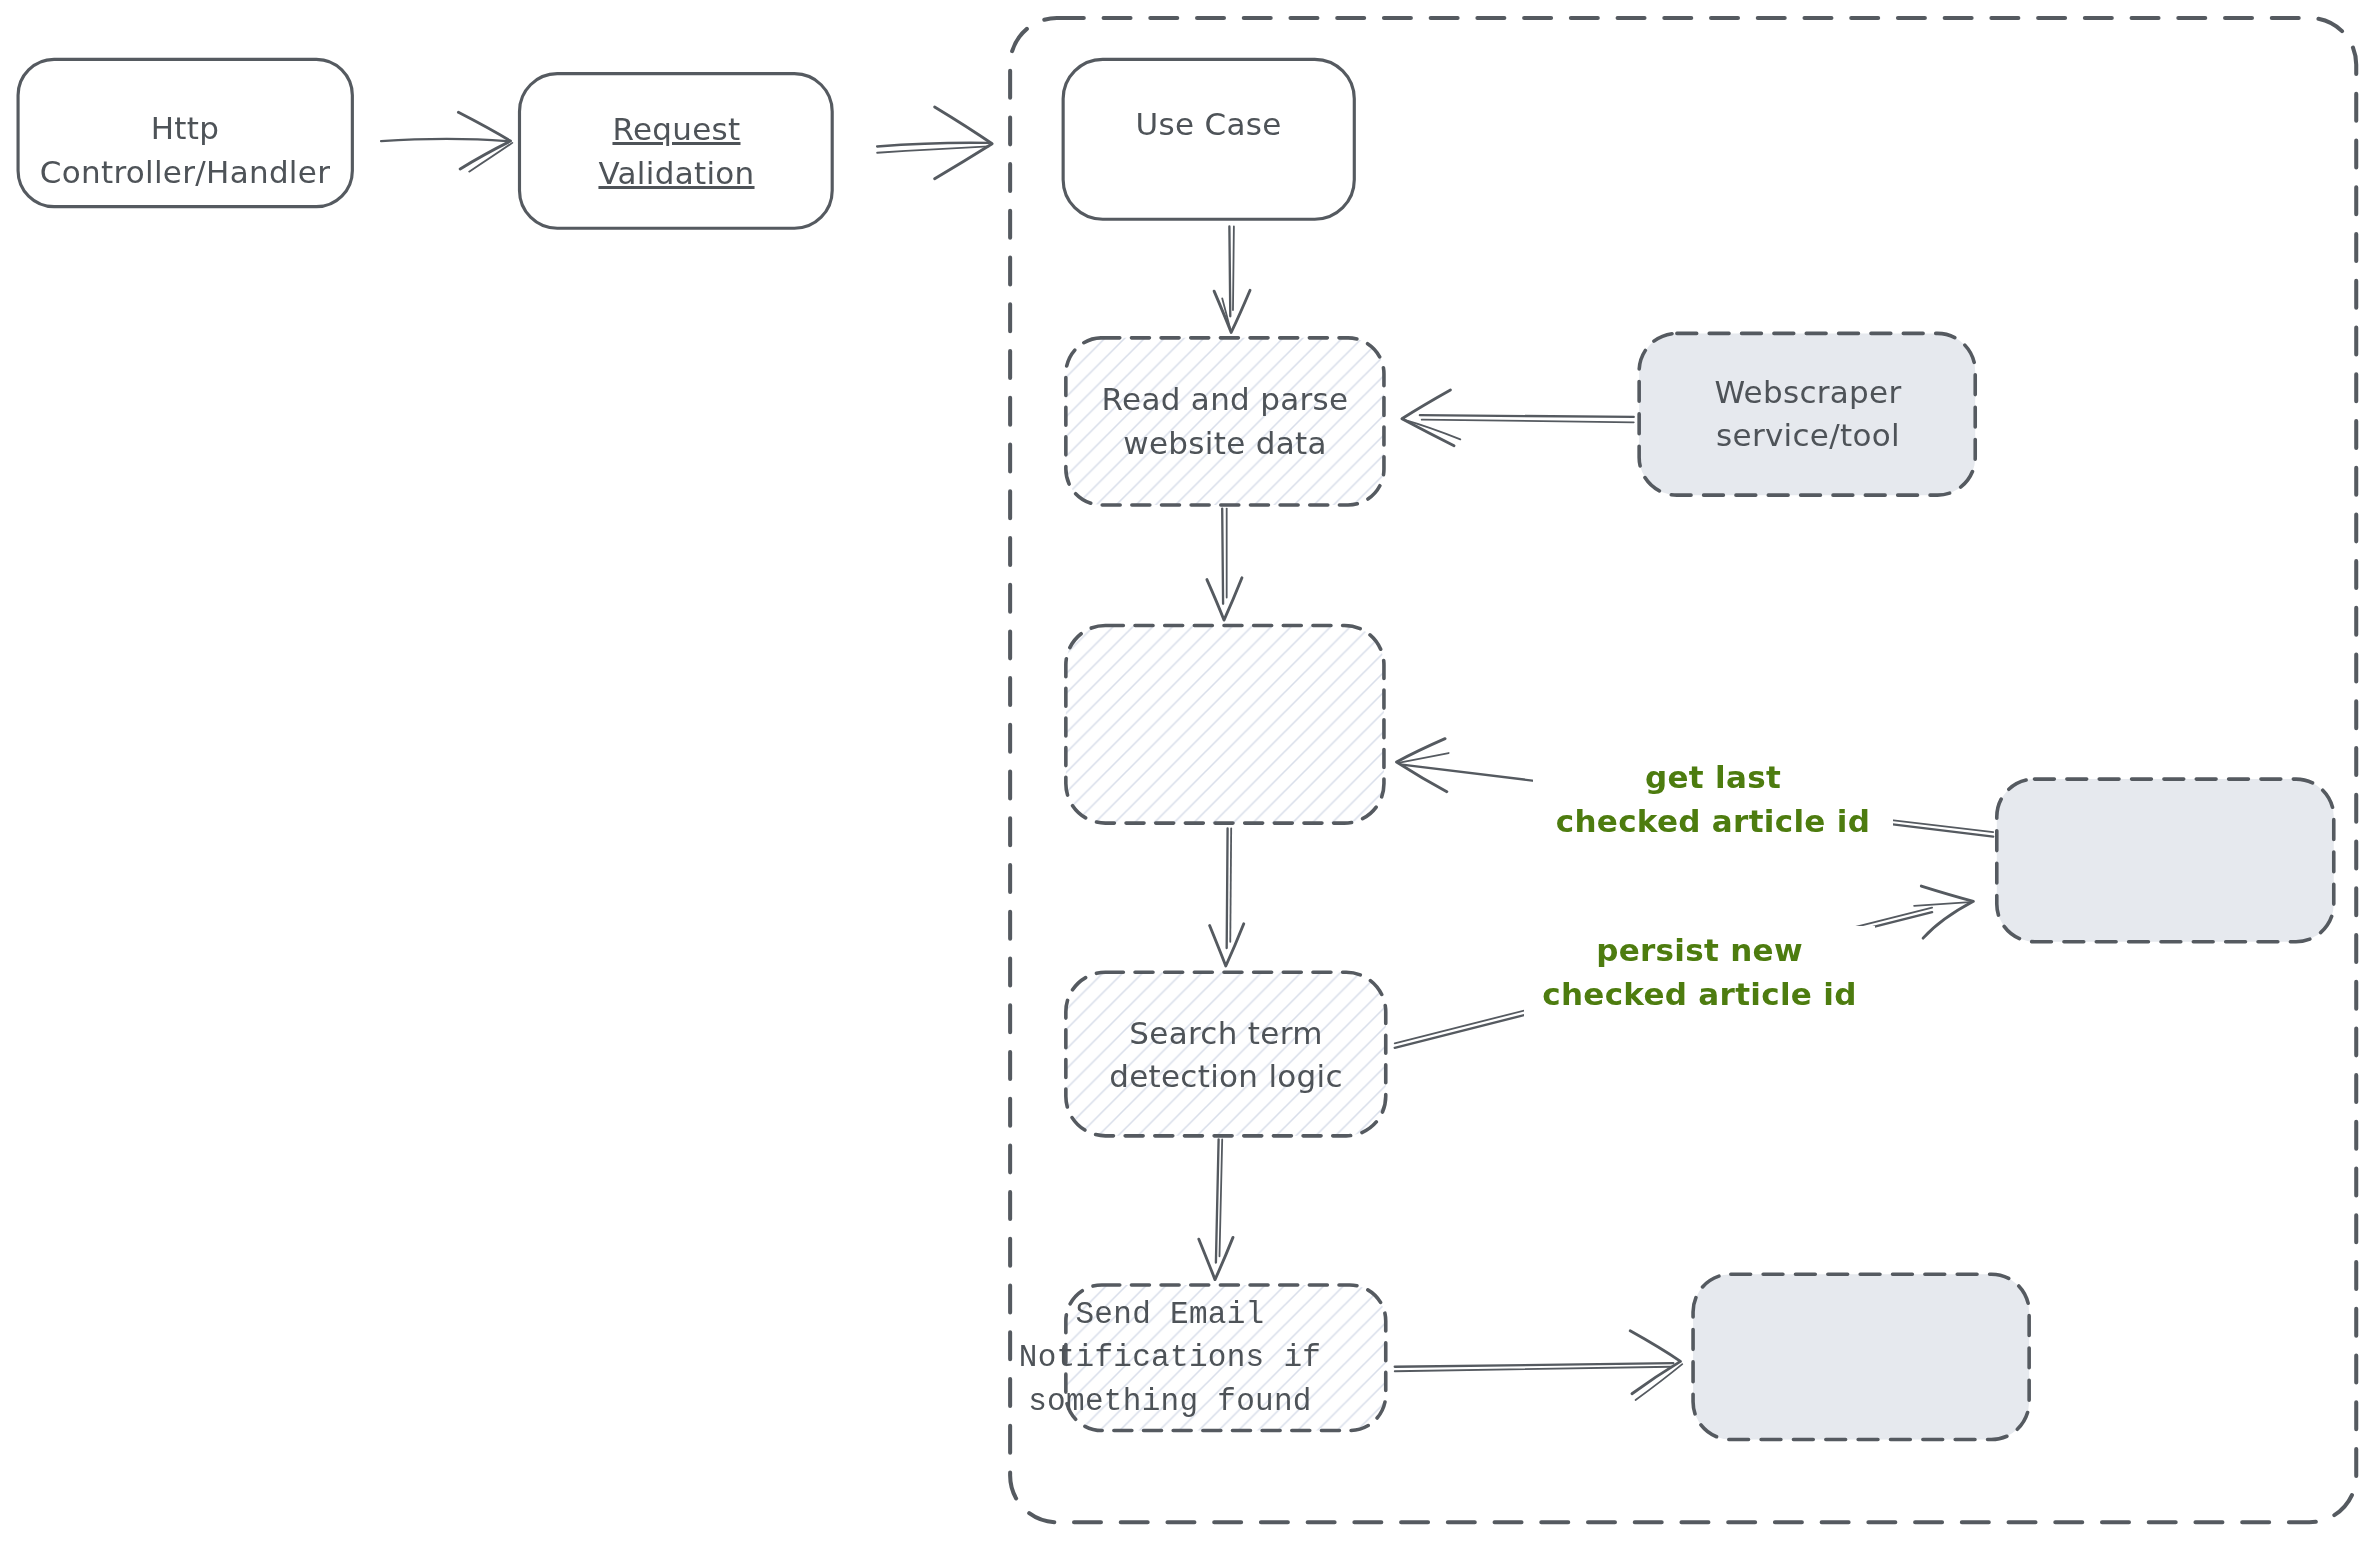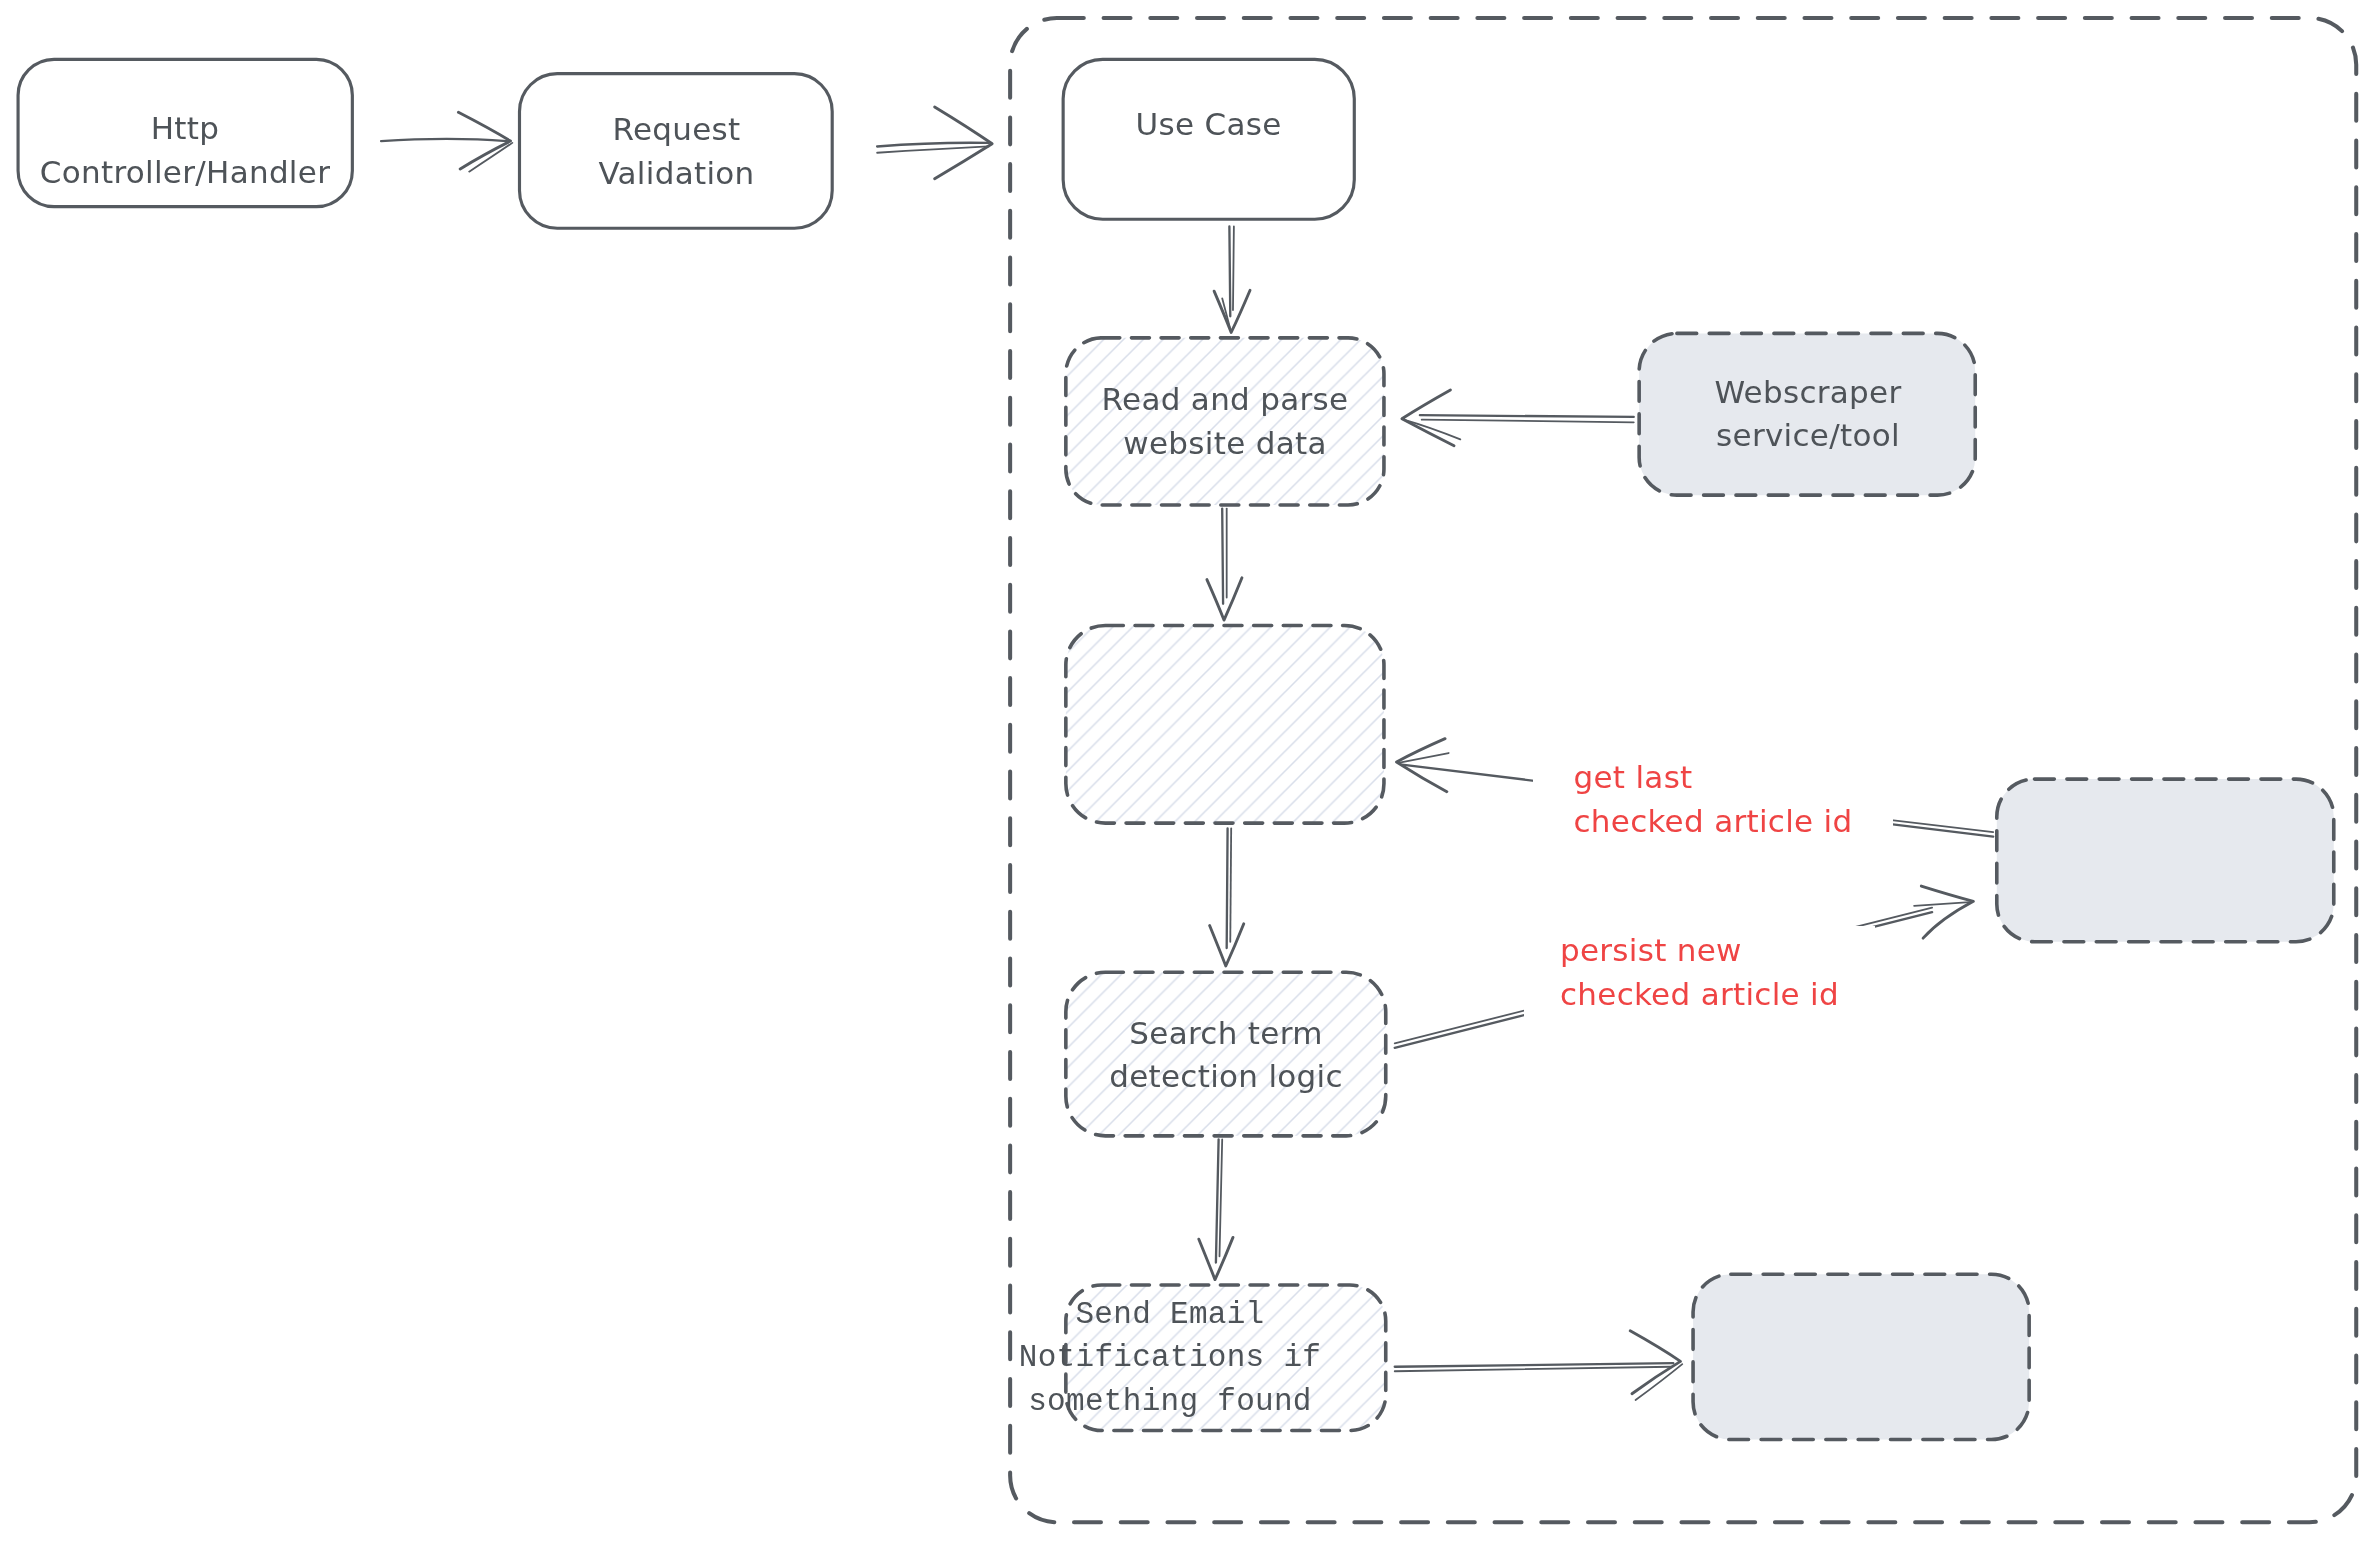--- a/index.html
+++ b/index.html
@@ -17,26 +17,27 @@
     display:flex;align-items:center;justify-content:center;
     text-align:center;
     white-space:pre-line;
     font-size:31px;line-height:1.4;
     letter-spacing:0.3px;
     color:#4e5358;
   }
   .edge-label{
     position:absolute;
     display:flex;align-items:center;justify-content:center;
-    text-align:left;
+    text-align:center;
     white-space:pre-line;
     font-size:31px;line-height:1.4;
     letter-spacing:0.3px;
-    color:#ef4444;
+    color:#4d7c0f;
     background:#ffffff;
+    font-weight:bold;
   }
 </style>
 </head>
 <body>
 
 <div class="canvas">
 
   <svg class="layer" width="2377" height="1542" viewBox="0 0 2645 1716">
     <defs>
       <pattern id="hatch" patternUnits="userSpaceOnUse" width="22" height="22">
@@ -125,21 +126,21 @@
         <path d="M1552 1526 L1860 1521" stroke-width="2"></path>
         <path d="M1814 1481 Q1848 1500 1870 1515 Q1842 1532 1816 1551" stroke-width="3.2"></path>
         <path d="M1820 1558 Q1850 1536 1872 1518" stroke-width="2"></path>
       </g>
     </g>
   </svg>
 
   <div class="node-label" style="left:18px;top:77px;width:334px;height:147px;">Http
 Controller/Handler</div>
 
-  <div class="node-label" style="left:520px;top:74px;width:313px;height:155px;">Request
+  <div class="node-label" style="left:520px;top:74px;width:313px;height:155px;text-decoration:underline;">Request
 Validation</div>
 
   <div class="node-label" style="left:1063px;top:59px;width:291px;height:132px;text-align:right;">Use Case</div>
 
   <div class="node-label" style="left:1066px;top:338px;width:318px;height:167px;">Read and parse
 website data</div>
 
   <div class="node-label" style="left:1640px;top:333px;width:336px;height:162px;">Webscraper
 service/tool</div>
 

